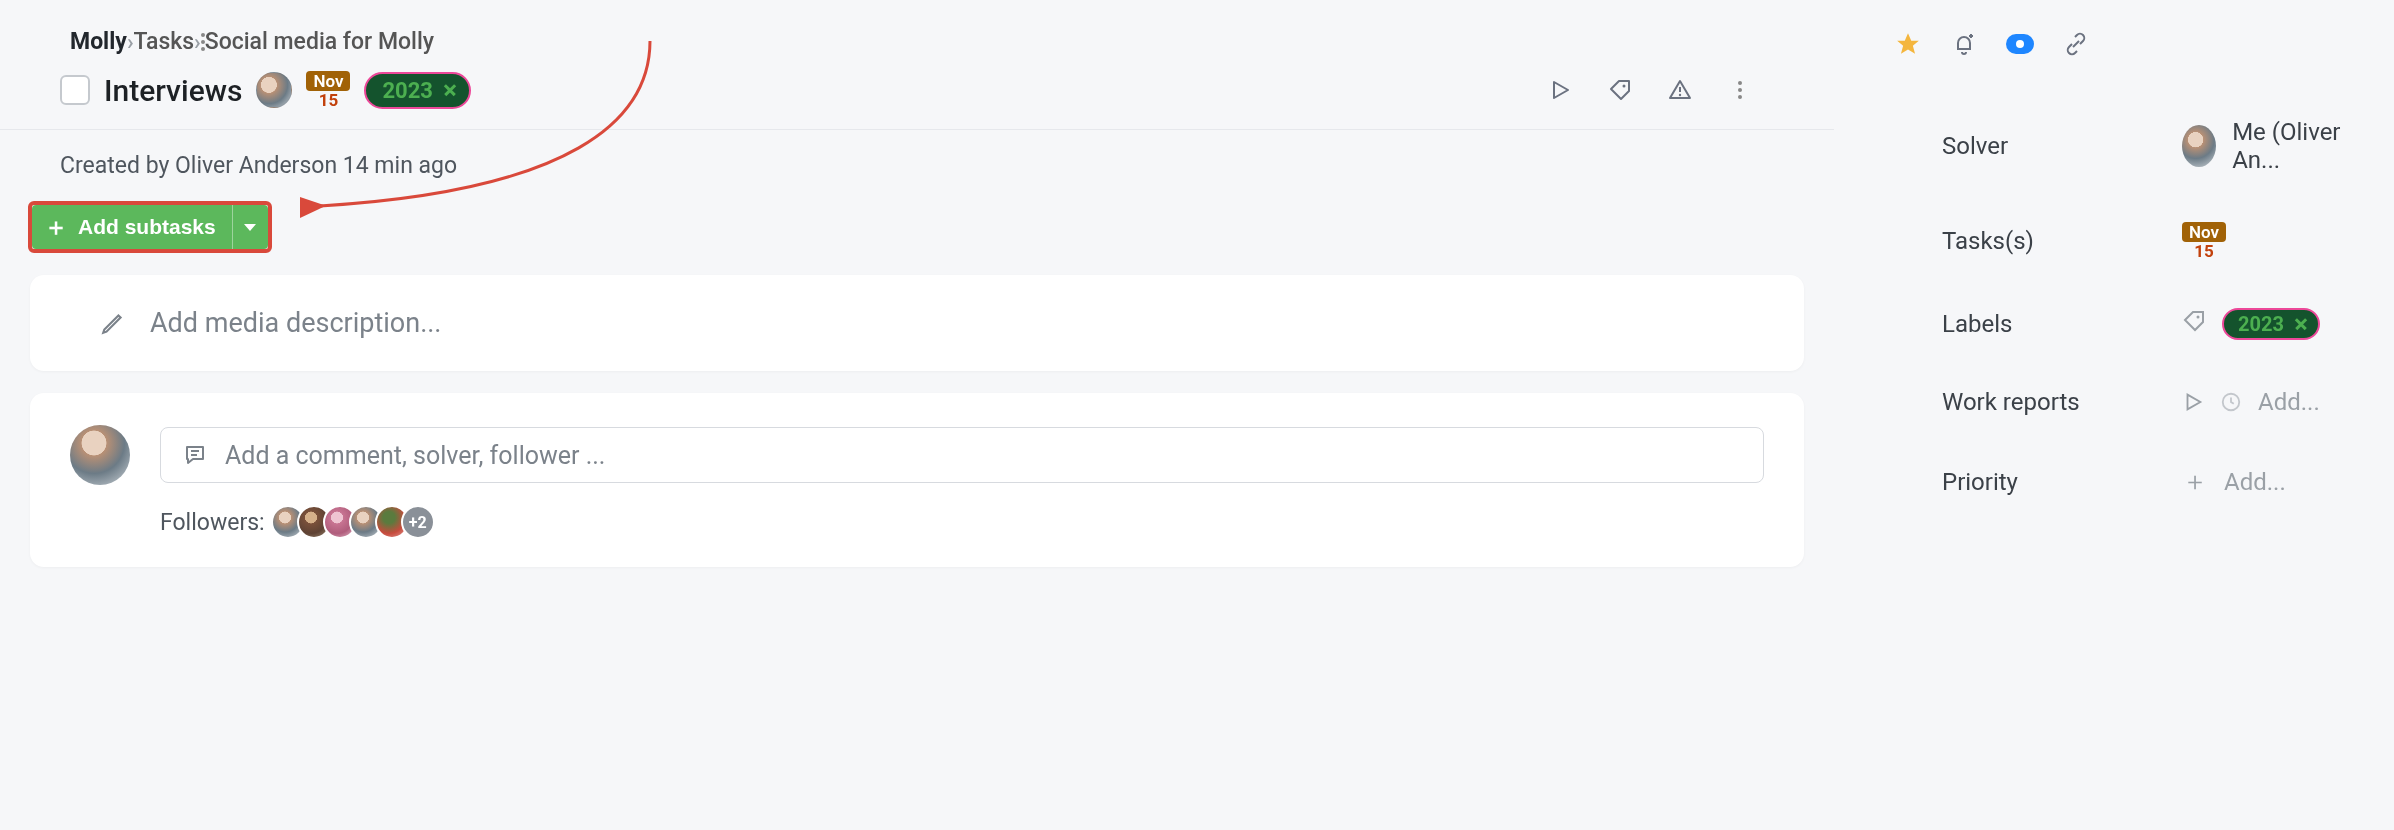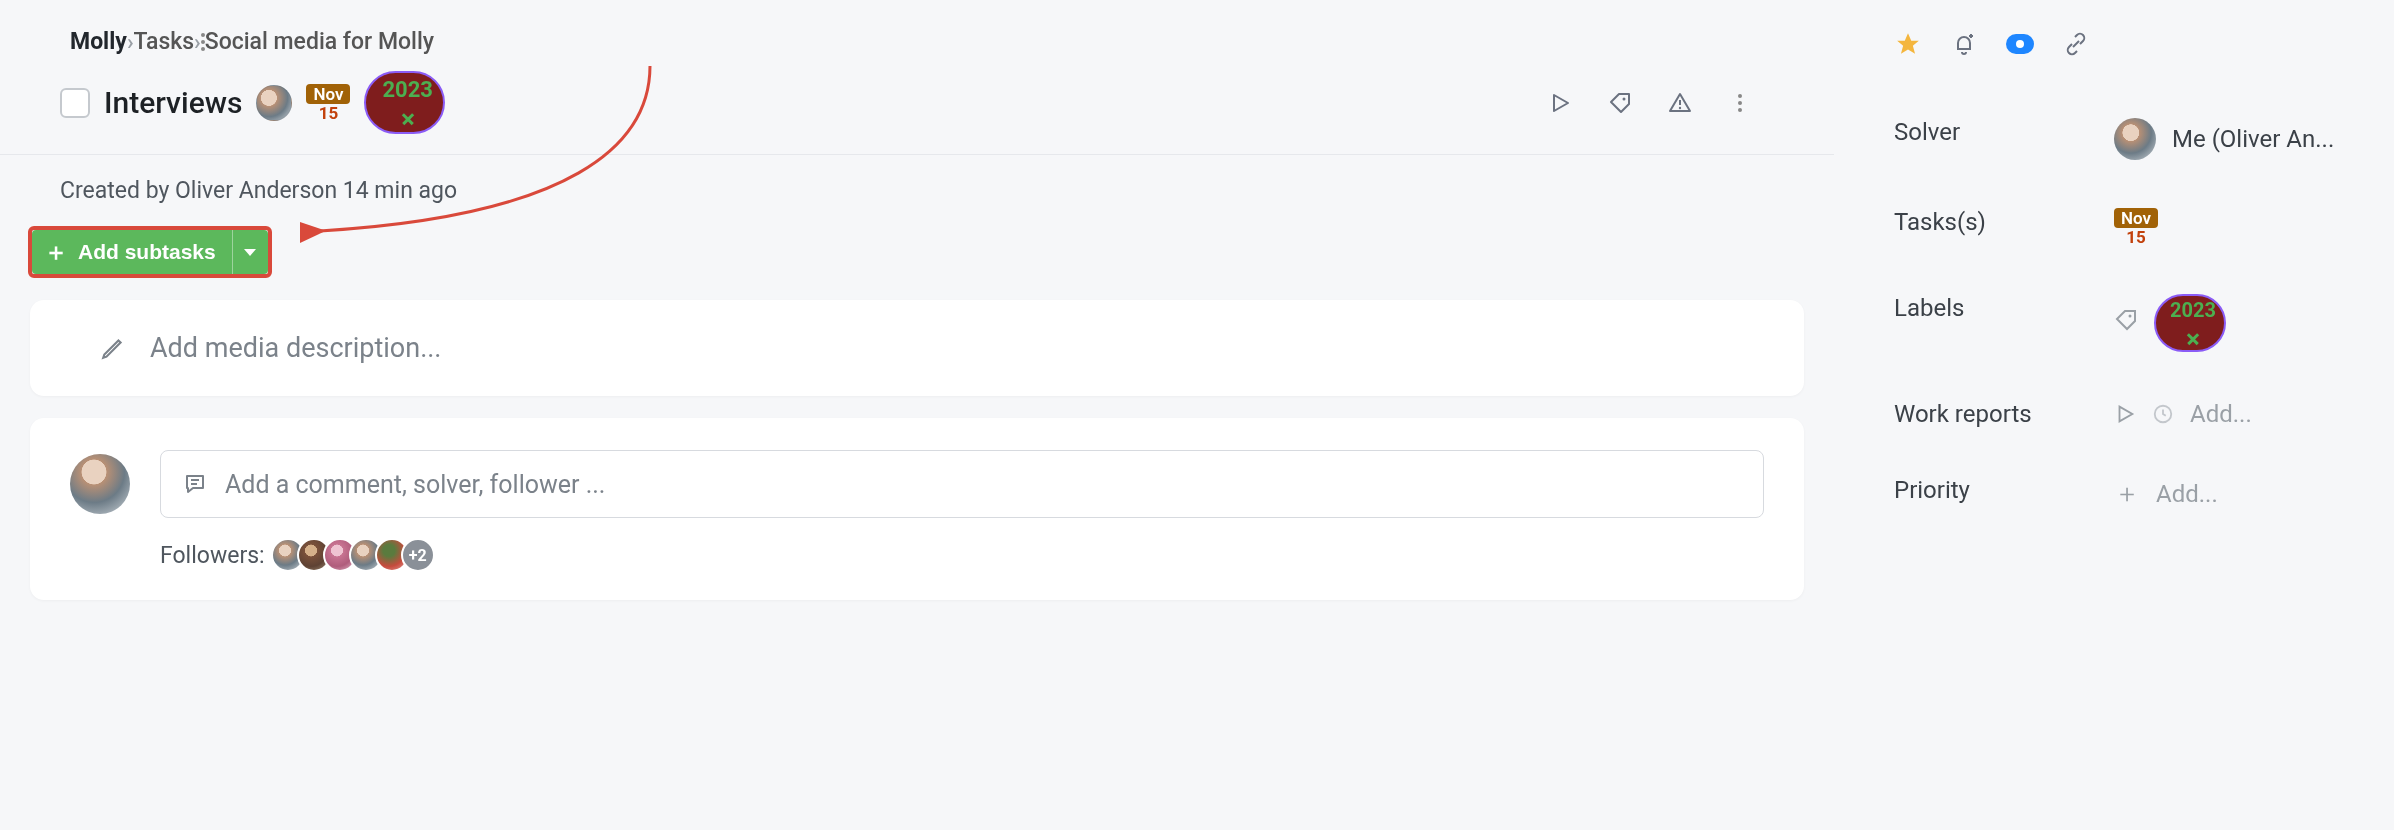--- a/index.html
+++ b/index.html
@@ -54,25 +54,24 @@
   }
   .date-badge {
     display:flex; flex-direction:column; align-items:center;
     font-size: 13px;
   }
   .date-month {
     background:#a16207; color:#fff; padding:0 7px; border-radius:4px; font-weight:600; font-size:17px; line-height:20px;
   }
   .date-day { font-weight:700; font-size:17px; color:#c2410c; line-height:18px; }
   .year-chip {
-    border:2px solid #8b5cf6; color:#4caf50; border-radius: 999px;
+    border:2px solid #ec4899; color:#4caf50; border-radius: 999px;
     padding: 4px 10px 4px 16px; font-weight:700; font-size:22px;
     display:inline-flex; align-items:center; gap:8px;
-    background:#7f1d1d;
-    flex-direction:column;
+    background:#14532d;
   }
   .year-chip .xicon {
     width:18px; height:18px; position:relative; display:inline-block;
   }
   .year-chip .xicon::before, .year-chip .xicon::after {
     content:""; position:absolute; left:50%; top:50%; width:14px; height:2.5px; background:#4caf50;
   }
   .year-chip .xicon::before { transform: translate(-50%,-50%) rotate(45deg); }
   .year-chip .xicon::after  { transform: translate(-50%,-50%) rotate(-45deg); }
 
@@ -128,21 +127,21 @@
   }
   .desc-row { display:flex; align-items:center; gap:24px; color:#7b828a; font-size:27px; }
 
   .comment-card { padding: 32px 40px 28px 40px; }
   .comment-top { display:flex; align-items:center; gap:30px; }
   .comment-avatar {
      width:60px; height:60px; border-radius:50%;
      background: radial-gradient(circle at 40% 30%, #e9d2c0 22%, #b89075 23%, #6c7b86 55%, #cfd5da 100%);
   }
   .comment-input {
-    flex:1; border:1px solid #d7dadf; border-radius:8px; height:68px;
+    flex:1; border:1px solid #d7dadf; border-radius:8px; height:56px;
     display:flex; align-items:center; gap:18px; padding:0 22px; color:#7b828a; font-size:25px;
   }
   .followers-row { display:flex; align-items:center; gap:14px; margin-top:20px; padding-left:90px; color:#4f565e; font-size:23px; }
   .avatars-small { display:flex; }
   .avatar-sm {
     width:34px; height:34px; border-radius:50%; border:2px solid #fff;
     margin-left:-8px;
     background: radial-gradient(circle at 40% 35%, #e9d2c0 22%, #b89075 23%, #6c7b86 55%, #cfd5da 100%);
   }
   .plus-badge {
@@ -152,21 +151,21 @@
   }
 
   
   .sidebar {
     width: 560px; padding: 30px 30px 30px 60px;
   }
   .sidebar-actions { display:flex; gap:28px; align-items:center; margin-bottom:36px; }
   .star { color:#f4b63e; }
   .eye-pill { width:30px; height:20px; border-radius:10px; background:#1e86ff; display:flex;align-items:center;justify-content:center; }
   .eye-pill span { width:8px;height:8px;border-radius:50%;background:#fff; }
-  .side-row { display:flex; align-items:flex-start; gap:40px; padding: 24px 0; }
+  .side-row { display:flex; align-items:center; gap:60px; padding: 24px 0; margin-left: 48px; }
   .side-label { width:180px; color:#3b4148; font-size:24px; }
   .side-value { flex:1; color:#3b4148; font-size:24px; display:flex; align-items:center; gap:16px; }
   .muted { color:#9aa0a6; }
   .avatars-grid { display:flex; flex-wrap:wrap; gap:8px; width:200px; }
   .avatar-md {
     width:42px; height:42px; border-radius:50%;
     background: radial-gradient(circle at 40% 35%, #e9d2c0 22%, #b89075 23%, #6c7b86 55%, #cfd5da 100%);
   }
   .add-person {
     width:42px; height:42px; border-radius:50%;

